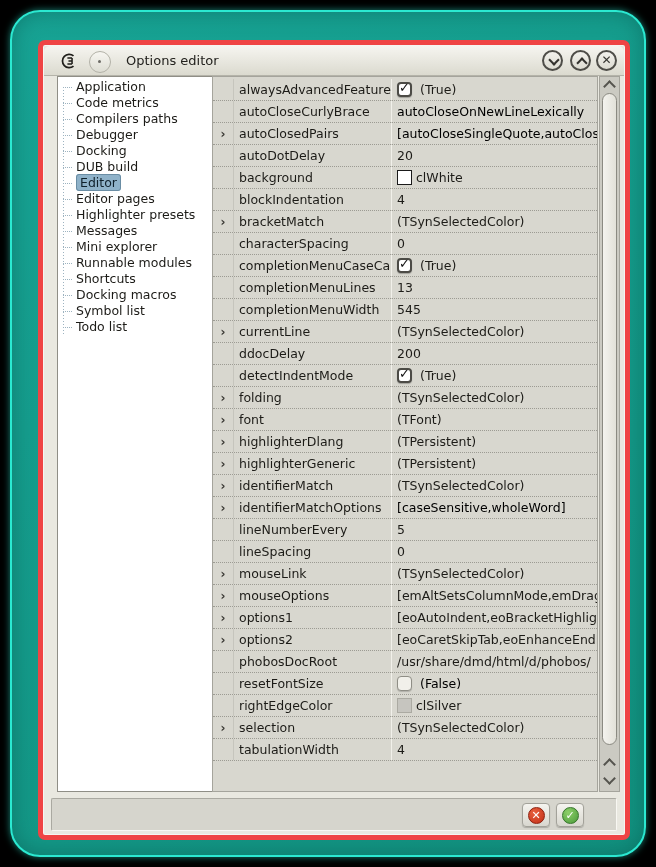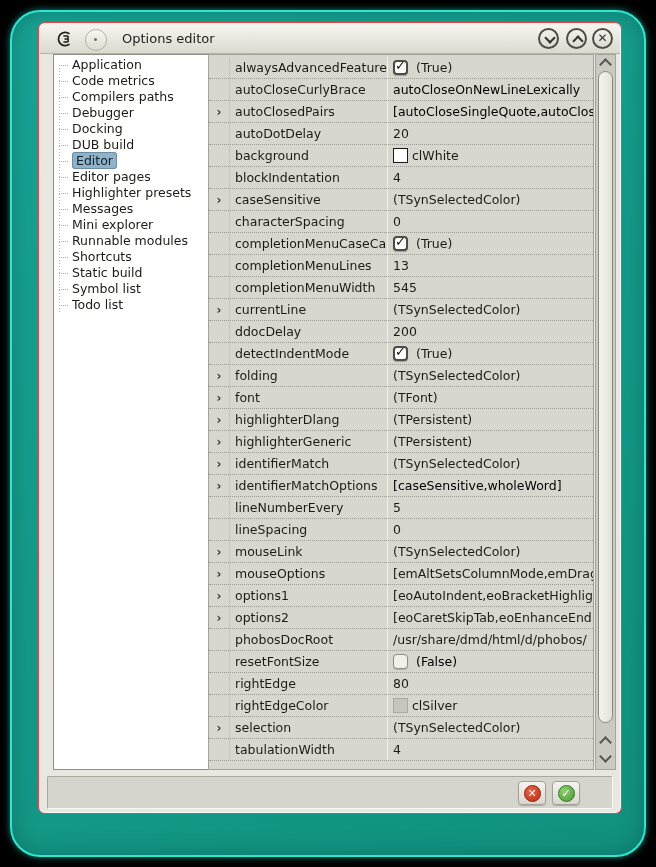--- a/index.html
+++ b/index.html
@@ -4,22 +4,22 @@
 <style>
   html,body{margin:0;padding:0;background:#000;}
   .canvas{position:relative;width:656px;height:867px;background:#000;overflow:hidden;
           font-family:"DejaVu Sans","Liberation Sans",sans-serif;-webkit-font-smoothing:antialiased;}
   
   .frame{position:absolute;left:10px;top:10px;width:632px;height:843px;border-radius:30px;
          background:linear-gradient(145deg,#18a striking 0%,#14998b 100%);
          background:linear-gradient(145deg,#17a394,#11917f);
          border:2px solid #2be9d1;box-shadow:0 0 7px rgba(43,233,209,.55), inset 0 0 22px rgba(0,60,55,.35);}
   
-  .window{position:absolute;left:38px;top:22px;width:582px;height:790px;background:#e9e8e0;
-          border:1px solid #ef4444;border-radius:7px;box-shadow:inset 0 0 0 1px rgba(255,255,255,.55);}
+  .window{position:absolute;left:38px;top:40px;width:582px;height:790px;background:#e9e8e0;
+          border:5px solid #ef4444;border-radius:7px;box-shadow:inset 0 0 0 1px rgba(255,255,255,.55);}
   
   .titlebar{position:absolute;left:1px;top:1px;width:580px;height:29px;border-radius:6px 6px 0 0;
             background:linear-gradient(#f6f5f0,#dbdacf);border-bottom:1px solid #b4b3a9;}
   .appicon{position:absolute;left:16px;top:6px;width:18px;height:18px;}
   .menubtn{position:absolute;left:45px;top:5px;width:20px;height:20px;border-radius:50%;
            background:linear-gradient(#f7f6f1,#ddddd3);border:1px solid #b3b2a8;}
   .menubtn::after{content:"";position:absolute;left:8px;top:8px;width:3px;height:3px;border-radius:50%;background:#6b6a64;}
   .title{position:absolute;left:82px;top:7px;font-size:13px;color:#23221e;}
   .circbtn{position:absolute;top:4px;width:21px;height:21px;border-radius:50%;
            background:linear-gradient(#f2f1ec,#dcdbd1);border:2px solid #4e4d48;box-sizing:border-box;}
@@ -112,21 +112,21 @@
           <div class="tree-item"><span class="tree-stub"></span><span class="tree-label">Debugger</span></div>
           <div class="tree-item"><span class="tree-stub"></span><span class="tree-label">Docking</span></div>
           <div class="tree-item"><span class="tree-stub"></span><span class="tree-label">DUB build</span></div>
           <div class="tree-item"><span class="tree-stub"></span><span class="tree-label chip">Editor</span></div>
           <div class="tree-item"><span class="tree-stub"></span><span class="tree-label">Editor pages</span></div>
           <div class="tree-item"><span class="tree-stub"></span><span class="tree-label">Highlighter presets</span></div>
           <div class="tree-item"><span class="tree-stub"></span><span class="tree-label">Messages</span></div>
           <div class="tree-item"><span class="tree-stub"></span><span class="tree-label">Mini explorer</span></div>
           <div class="tree-item"><span class="tree-stub"></span><span class="tree-label">Runnable modules</span></div>
           <div class="tree-item"><span class="tree-stub"></span><span class="tree-label">Shortcuts</span></div>
-          <div class="tree-item"><span class="tree-stub"></span><span class="tree-label">Static build</span></div>
+          <div class="tree-item"><span class="tree-stub"></span><span class="tree-label">Docking macros</span></div>
           <div class="tree-item"><span class="tree-stub"></span><span class="tree-label">Symbol list</span></div>
           <div class="tree-item"><span class="tree-stub"></span><span class="tree-label">Todo list</span></div>
         </div>
     </div>
 
     <div class="grid">
       <div id="grid-rows">
           <div class="prow">
             <div class="cell-gutter"></div>
             <div class="cell-name">alwaysAdvancedFeatures</div>
@@ -172,21 +172,21 @@
             <div class="cell-gutter"></div>
             <div class="cell-name">blockIndentation</div>
             <div class="cell-value">
               <span>4</span>
             </div>
           </div>
           <div class="prow">
             <div class="cell-gutter">
               <span class="expand-arrow">›</span>
             </div>
-            <div class="cell-name">caseSensitive</div>
+            <div class="cell-name">bracketMatch</div>
             <div class="cell-value">
               <span>(TSynSelectedColor)</span>
             </div>
           </div>
           <div class="prow">
             <div class="cell-gutter"></div>
             <div class="cell-name">characterSpacing</div>
             <div class="cell-value">
               <span>0</span>
             </div>
@@ -351,27 +351,20 @@
             <div class="cell-value">
               <span>/usr/share/dmd/html/d/phobos/</span>
             </div>
           </div>
           <div class="prow">
             <div class="cell-gutter"></div>
             <div class="cell-name">resetFontSize</div>
             <div class="cell-value green">
               <span class="cbox off"></span>
               <span>(False)</span>
-            </div>
-          </div>
-          <div class="prow">
-            <div class="cell-gutter"></div>
-            <div class="cell-name">rightEdge</div>
-            <div class="cell-value">
-              <span>80</span>
             </div>
           </div>
           <div class="prow">
             <div class="cell-gutter"></div>
             <div class="cell-name">rightEdgeColor</div>
             <div class="cell-value">
               <span class="swatch" style="background: rgb(198, 197, 191); border: 1px solid rgb(171, 170, 162);"></span>
               <span>clSilver</span>
             </div>
           </div>

